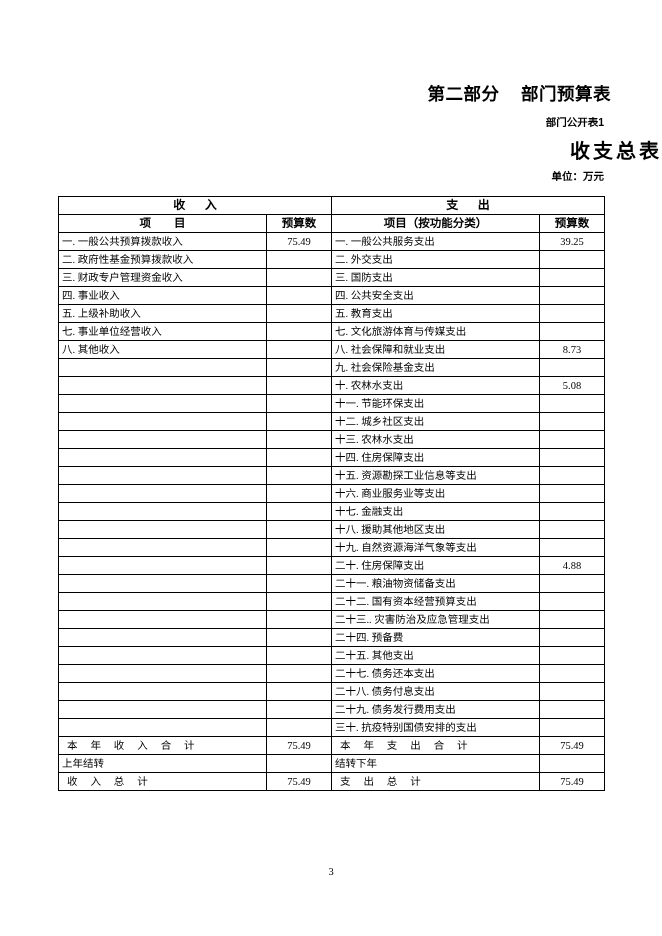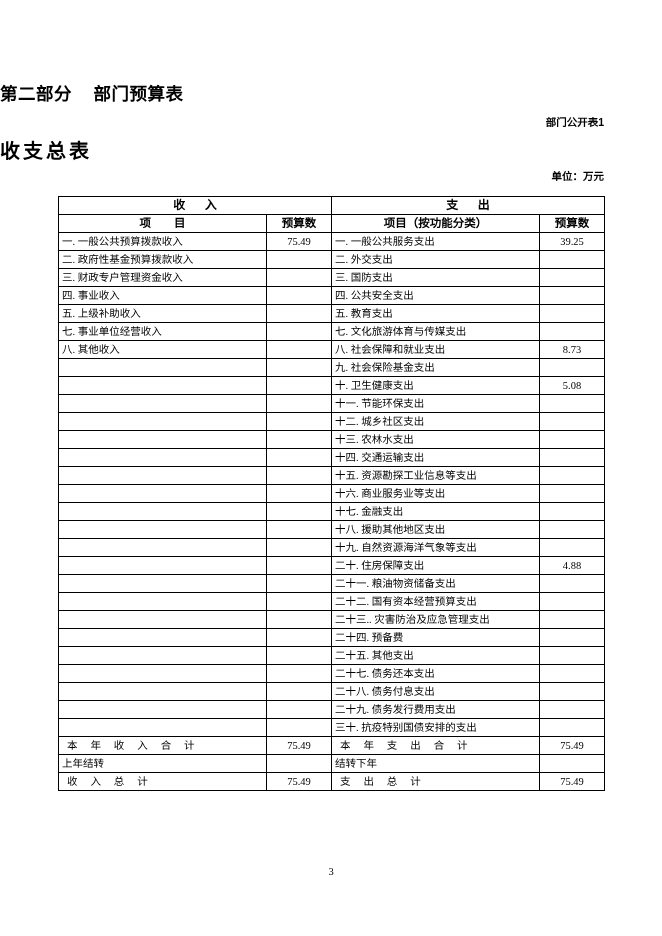--- a/index.html
+++ b/index.html
@@ -23,21 +23,21 @@
     height: 936px;
     box-sizing: border-box;
   }
 
   
   .part-title {
     position: absolute;
     top: 80px;
     left: 0;
     width: 611px;
-    text-align: left;
+    text-align: right;
     font-family: "Liberation Sans", "DejaVu Sans", sans-serif;
     font-weight: bold;
     font-size: 17.5px;
     letter-spacing: 0.5px;
     white-space: pre;
   }
 
   .form-code {
     position: absolute;
     top: 114px;
@@ -45,21 +45,21 @@
     font-family: "Liberation Sans", "DejaVu Sans", sans-serif;
     font-weight: bold;
     font-size: 10.5px;
   }
 
   .table-title {
     position: absolute;
     top: 135px;
     left: 0;
     width: 662px;
-    text-align: left;
+    text-align: right;
     font-family: "Liberation Sans", "DejaVu Sans", sans-serif;
     font-weight: bold;
     font-size: 20px;
     letter-spacing: 3px;
   }
 
   .unit-label {
     position: absolute;
     top: 168px;
     right: 58px;
@@ -221,21 +221,21 @@
         </tr>
         <tr>
           <td class="cell-item"></td>
           <td class="cell-num"></td>
           <td class="cell-item">九. 社会保险基金支出</td>
           <td class="cell-num"></td>
         </tr>
         <tr>
           <td class="cell-item"></td>
           <td class="cell-num"></td>
-          <td class="cell-item">十. 卫生健康支出</td>
+          <td class="cell-item">十. 农林水支出</td>
           <td class="cell-num">5.08</td>
         </tr>
         <tr>
           <td class="cell-item"></td>
           <td class="cell-num"></td>
           <td class="cell-item">十一. 节能环保支出</td>
           <td class="cell-num"></td>
         </tr>
         <tr>
           <td class="cell-item"></td>
@@ -245,21 +245,21 @@
         </tr>
         <tr>
           <td class="cell-item"></td>
           <td class="cell-num"></td>
           <td class="cell-item">十三. 农林水支出</td>
           <td class="cell-num"></td>
         </tr>
         <tr>
           <td class="cell-item"></td>
           <td class="cell-num"></td>
-          <td class="cell-item">十四. 交通运输支出</td>
+          <td class="cell-item">十四. 住房保障支出</td>
           <td class="cell-num"></td>
         </tr>
         <tr>
           <td class="cell-item"></td>
           <td class="cell-num"></td>
           <td class="cell-item">十五. 资源勘探工业信息等支出</td>
           <td class="cell-num"></td>
         </tr>
         <tr>
           <td class="cell-item"></td>

